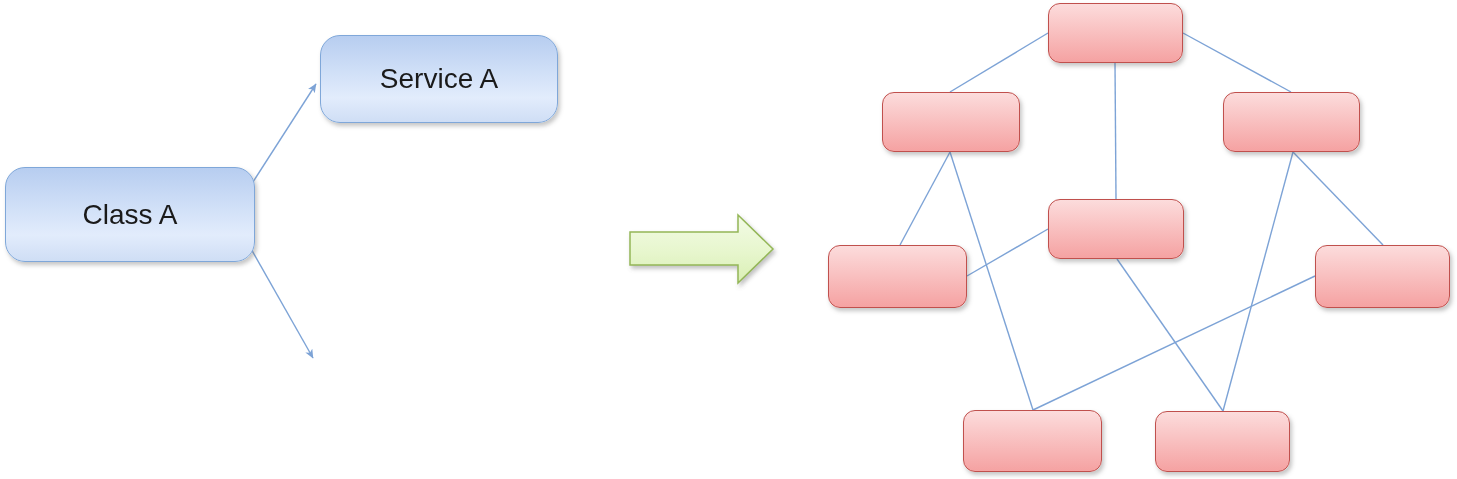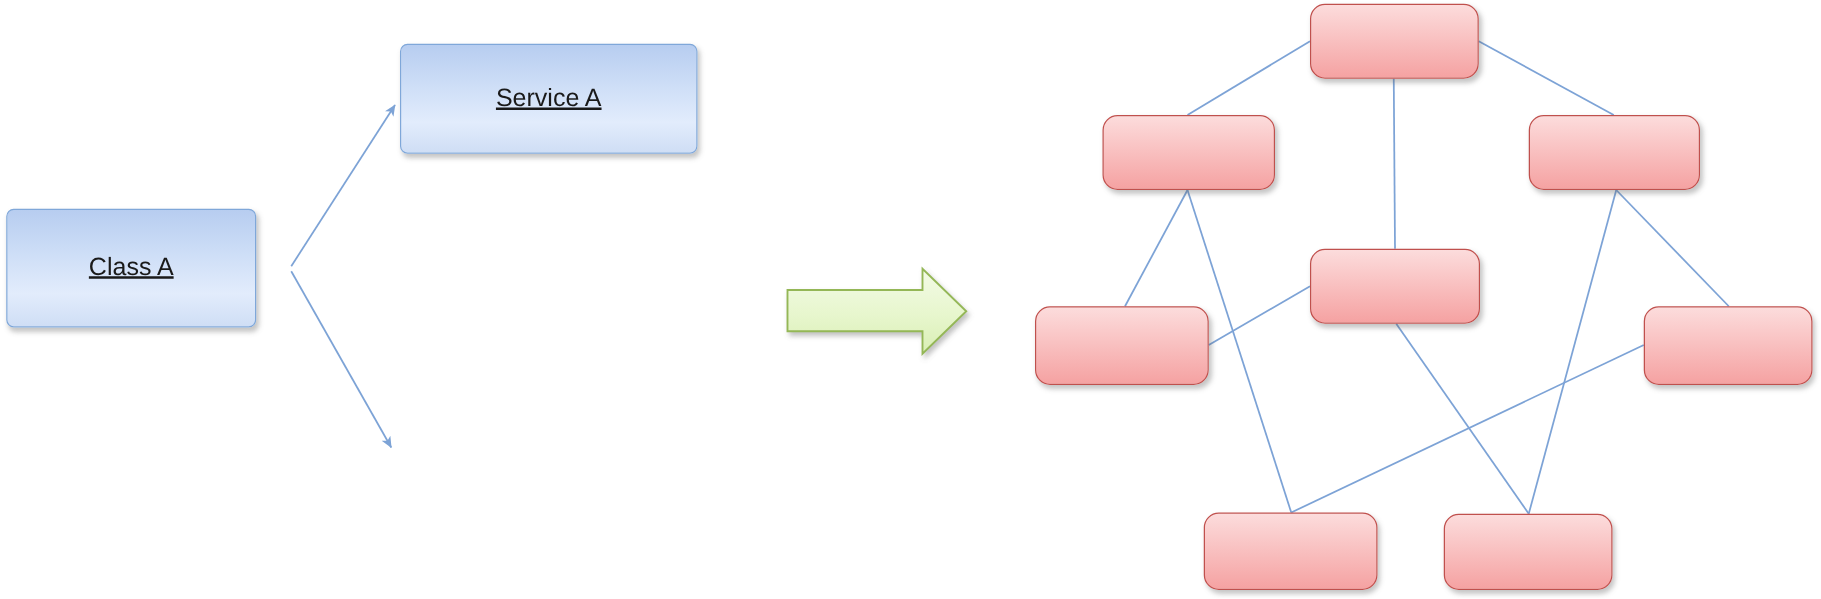--- a/index.html
+++ b/index.html
@@ -25,26 +25,25 @@
   }
   .node {
     position: absolute;
     box-sizing: border-box;
     display: flex;
     align-items: center;
     justify-content: center;
   }
   .bnode {
     border: 1.5px solid #7fa7d9;
-    border-radius: 6px;
+    border-radius: 20px;
     background: linear-gradient(180deg, #b7cdf0 0%, #cfdff7 40%, #e2ecfc 72%, #cfdef5 100%);
     box-shadow: 2px 3px 4px rgba(90, 90, 90, 0.35);
     color: #1a1a1a;
-    font-size: 20px;
-    text-decoration: underline;
+    font-size: 28px;
   }
   .pnode {
     border: 1.7px solid #c0504d;
     border-radius: 12px;
     background: linear-gradient(180deg, #fcdcdc 0%, #f9c2c2 45%, #f5a2a2 100%);
     box-shadow: 2px 3px 4px rgba(90, 90, 90, 0.35);
   }
   .nlabel {
     white-space: nowrap;
   }
@@ -79,21 +78,21 @@
     <line x1="1115" y1="63" x2="1116" y2="199" stroke="#7da3d6" stroke-width="1.4"></line>
     <line x1="950" y1="152" x2="900" y2="245" stroke="#7da3d6" stroke-width="1.4"></line>
     <line x1="950" y1="152" x2="1033" y2="410" stroke="#7da3d6" stroke-width="1.4"></line>
     <line x1="967" y1="276" x2="1048" y2="229" stroke="#7da3d6" stroke-width="1.4"></line>
     <line x1="1117" y1="259" x2="1223" y2="411" stroke="#7da3d6" stroke-width="1.4"></line>
     <line x1="1293" y1="152" x2="1223" y2="411" stroke="#7da3d6" stroke-width="1.4"></line>
     <line x1="1293" y1="152" x2="1383" y2="245" stroke="#7da3d6" stroke-width="1.4"></line>
     <line x1="1033" y1="410" x2="1315" y2="276" stroke="#7da3d6" stroke-width="1.4"></line>
   </svg>
 
-  <div class="node bnode" style="left:5px;   top:167px; width:200px; height:95px;">
+  <div class="node bnode" style="left:5px;   top:167px; width:250px; height:95px;">
     <span class="nlabel">Class A</span>
   </div>
   <div class="node bnode" style="left:320px; top:35px;  width:238px; height:88px;">
     <span class="nlabel">Service A</span>
   </div>
 
   <div class="node pnode" style="left:1048px; top:3px;   width:135px; height:60px;"></div>
   <div class="node pnode" style="left:882px;  top:92px;  width:138px; height:60px;"></div>
   <div class="node pnode" style="left:1223px; top:92px;  width:137px; height:60px;"></div>
   <div class="node pnode" style="left:1048px; top:199px; width:136px; height:60px;"></div>

